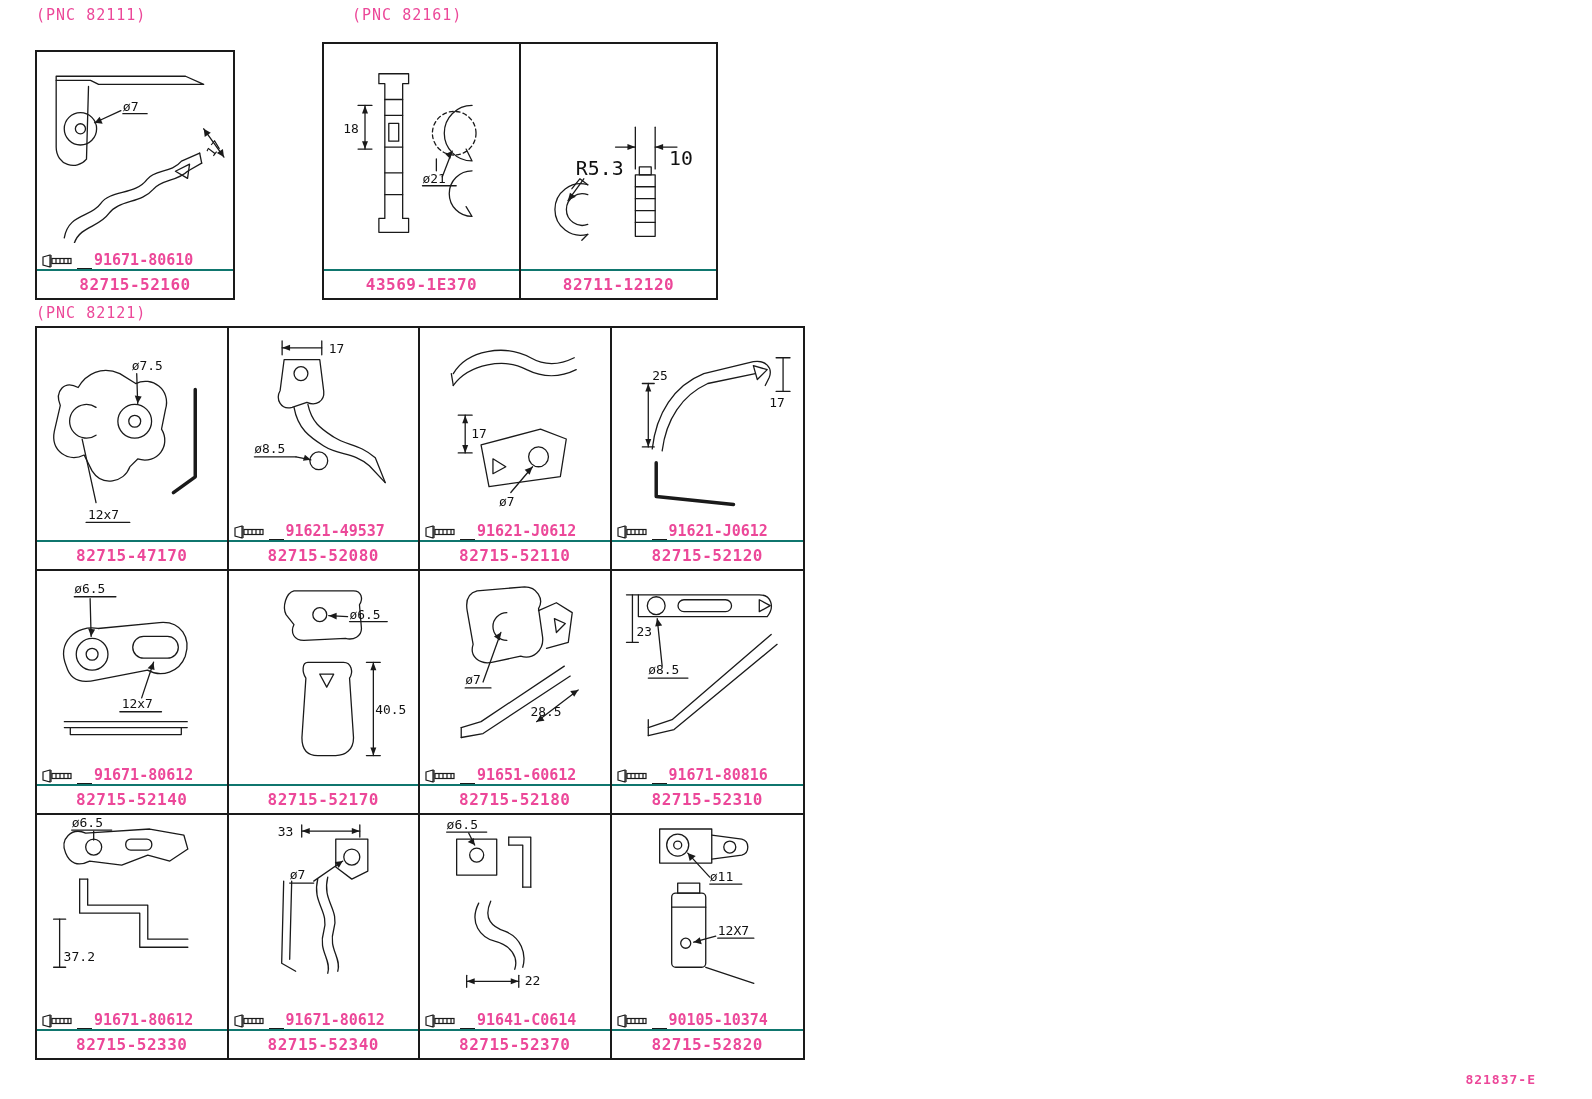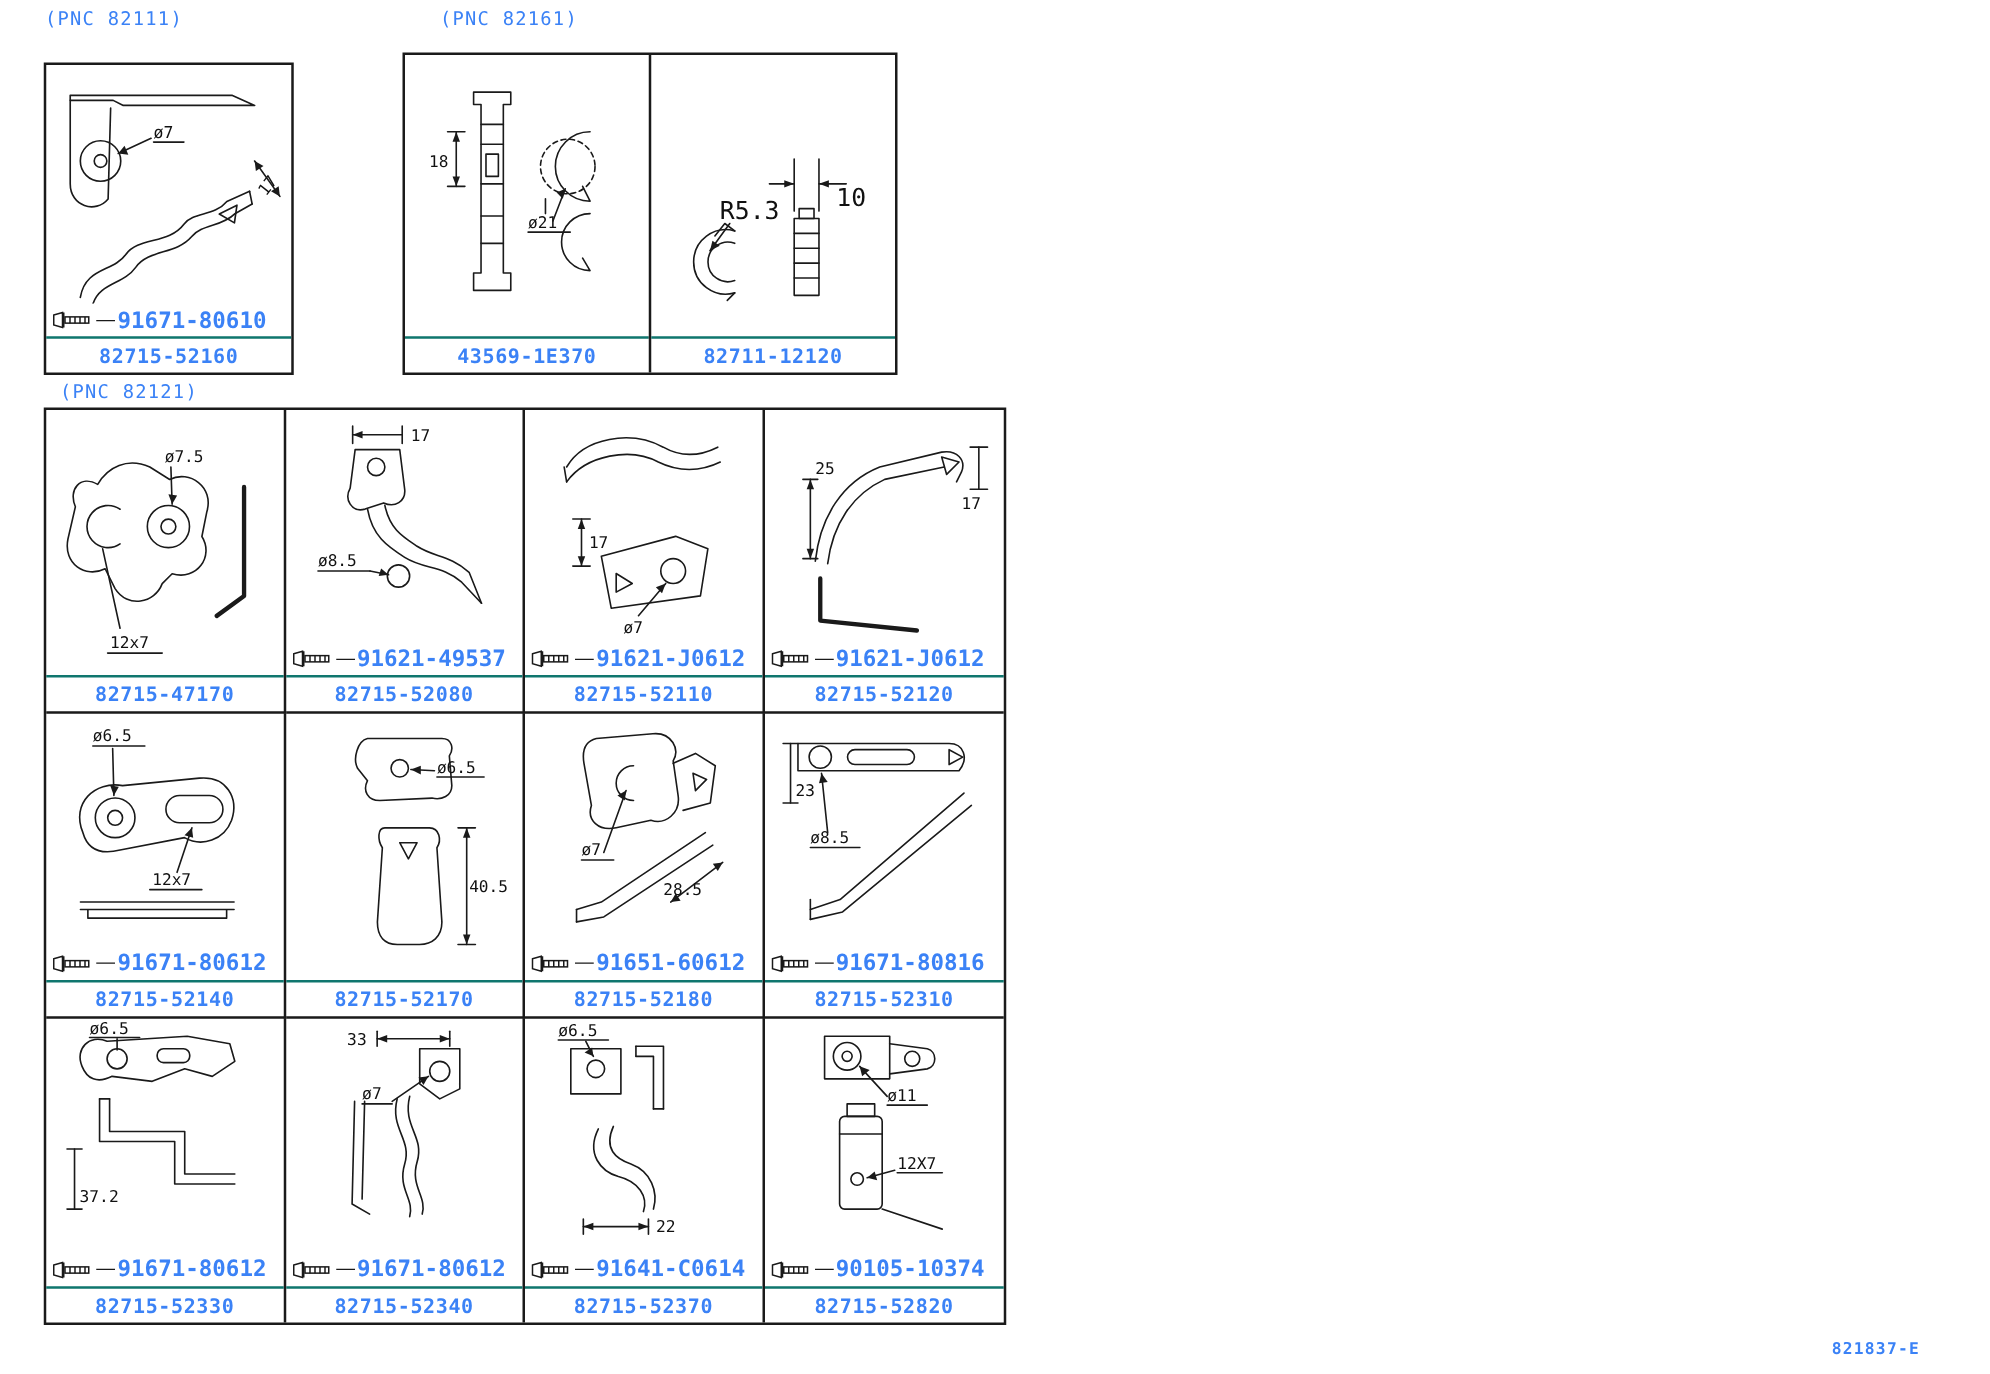--- a/index.html
+++ b/index.html
@@ -1,27 +1,27 @@
 <!DOCTYPE html>
 <html><head>
 <meta charset="utf-8">
 <style>
   html,body{margin:0;padding:0;background:#fff;}
-  .page{position:relative;width:1592px;height:1099px;background:#fff;color:#3b82f6;
+  .page{position:relative;width:1592px;height:1099px;background:#fff;color:#ec4899;
         font-family:"DejaVu Sans Mono","Liberation Mono",monospace;overflow:hidden;}
   .pnc-label{position:absolute;font-size:15px;letter-spacing:1px;white-space:nowrap;}
   .box{position:absolute;border:2px solid #1a1a1a;display:flex;flex-direction:column;background:#fff;}
   .row-split{flex-direction:row;}
   .subcell{flex:1;display:flex;flex-direction:column;min-width:0;}
   .subcell.right{border-left:2px solid #1a1a1a;}
   .drawing{flex:1 1 auto;position:relative;overflow:hidden;}
   .drawing svg{position:absolute;left:0;top:0;width:100%;height:100%;}
   .pn-strip{height:27px;border-top:2px solid #0f766e;display:flex;align-items:center;justify-content:center;
             font-size:16px;font-weight:bold;letter-spacing:.5px;flex:0 0 auto;white-space:nowrap;}
-  .bolt-row{height:26px;display:flex;align-items:center;padding:0 2px 0 4px;font-size:18px;font-weight:bold;
+  .bolt-row{height:26px;display:flex;align-items:flex-end;padding:0 2px 0 4px;font-size:15px;font-weight:bold;
             white-space:nowrap;flex:0 0 auto;}
   .lead{width:15px;border-top:1.6px solid #1a1a1a;margin:0 2px;flex:0 0 auto;}
   .grid{position:absolute;left:35px;top:326px;width:766px;height:730px;border:2px solid #1a1a1a;
         display:grid;grid-template-columns:repeat(4,1fr);grid-template-rows:repeat(3,1fr);background:#fff;}
   .cell{display:flex;flex-direction:column;border-right:2px solid #1a1a1a;border-bottom:2px solid #1a1a1a;min-width:0;}
   .cell:nth-child(4n){border-right:none;}
   .cell:nth-child(n+9){border-bottom:none;}
   .footer-code{position:absolute;right:56px;bottom:12px;font-size:13px;font-weight:bold;letter-spacing:1px;}
   svg.draw path,svg.draw circle,svg.draw rect,svg.draw line,svg.draw ellipse,svg.draw polyline
     {fill:none;stroke:#1a1a1a;stroke-width:1.3;stroke-linecap:round;stroke-linejoin:round;}
@@ -130,21 +130,21 @@
             <line x1="114" y1="156" x2="134" y2="156"></line>
           <line x1="114" y1="168" x2="134" y2="168"></line>
             <line x1="114" y1="180" x2="134" y2="180"></line>
           <rect x="118" y="124" width="12" height="8"></rect>
         </svg>
       </div>
       <div class="pn-strip">82711-12120</div>
     </div>
   </div>
 
-  <div class="pnc-label" style="left:36px;top:304px;margin-left:12px;">(PNC 82121)</div>
+  <div class="pnc-label" style="left:36px;top:304px;">(PNC 82121)</div>
   <div class="grid">
 
     <div class="cell">
       <div class="drawing">
         <svg class="draw" viewBox="0 0 188 214" preserveAspectRatio="xMidYMid meet">
           <path d="M40,60 C26,52 16,64 22,78 L16,104 C12,124 30,136 46,128 L54,144 C64,160 86,156 92,140 L100,132 C120,138 134,118 124,102 L128,82 C134,62 114,48 98,56 L82,46 C64,38 48,46 40,60 Z"></path>
           <path d="M58,80 A17,17 0 1 0 58,108"></path>
           <circle cx="97" cy="94" r="17"></circle>
             <circle cx="97" cy="94" r="6"></circle>
           <path class="thick" d="M158,62 L158,150 L136,166"></path>

